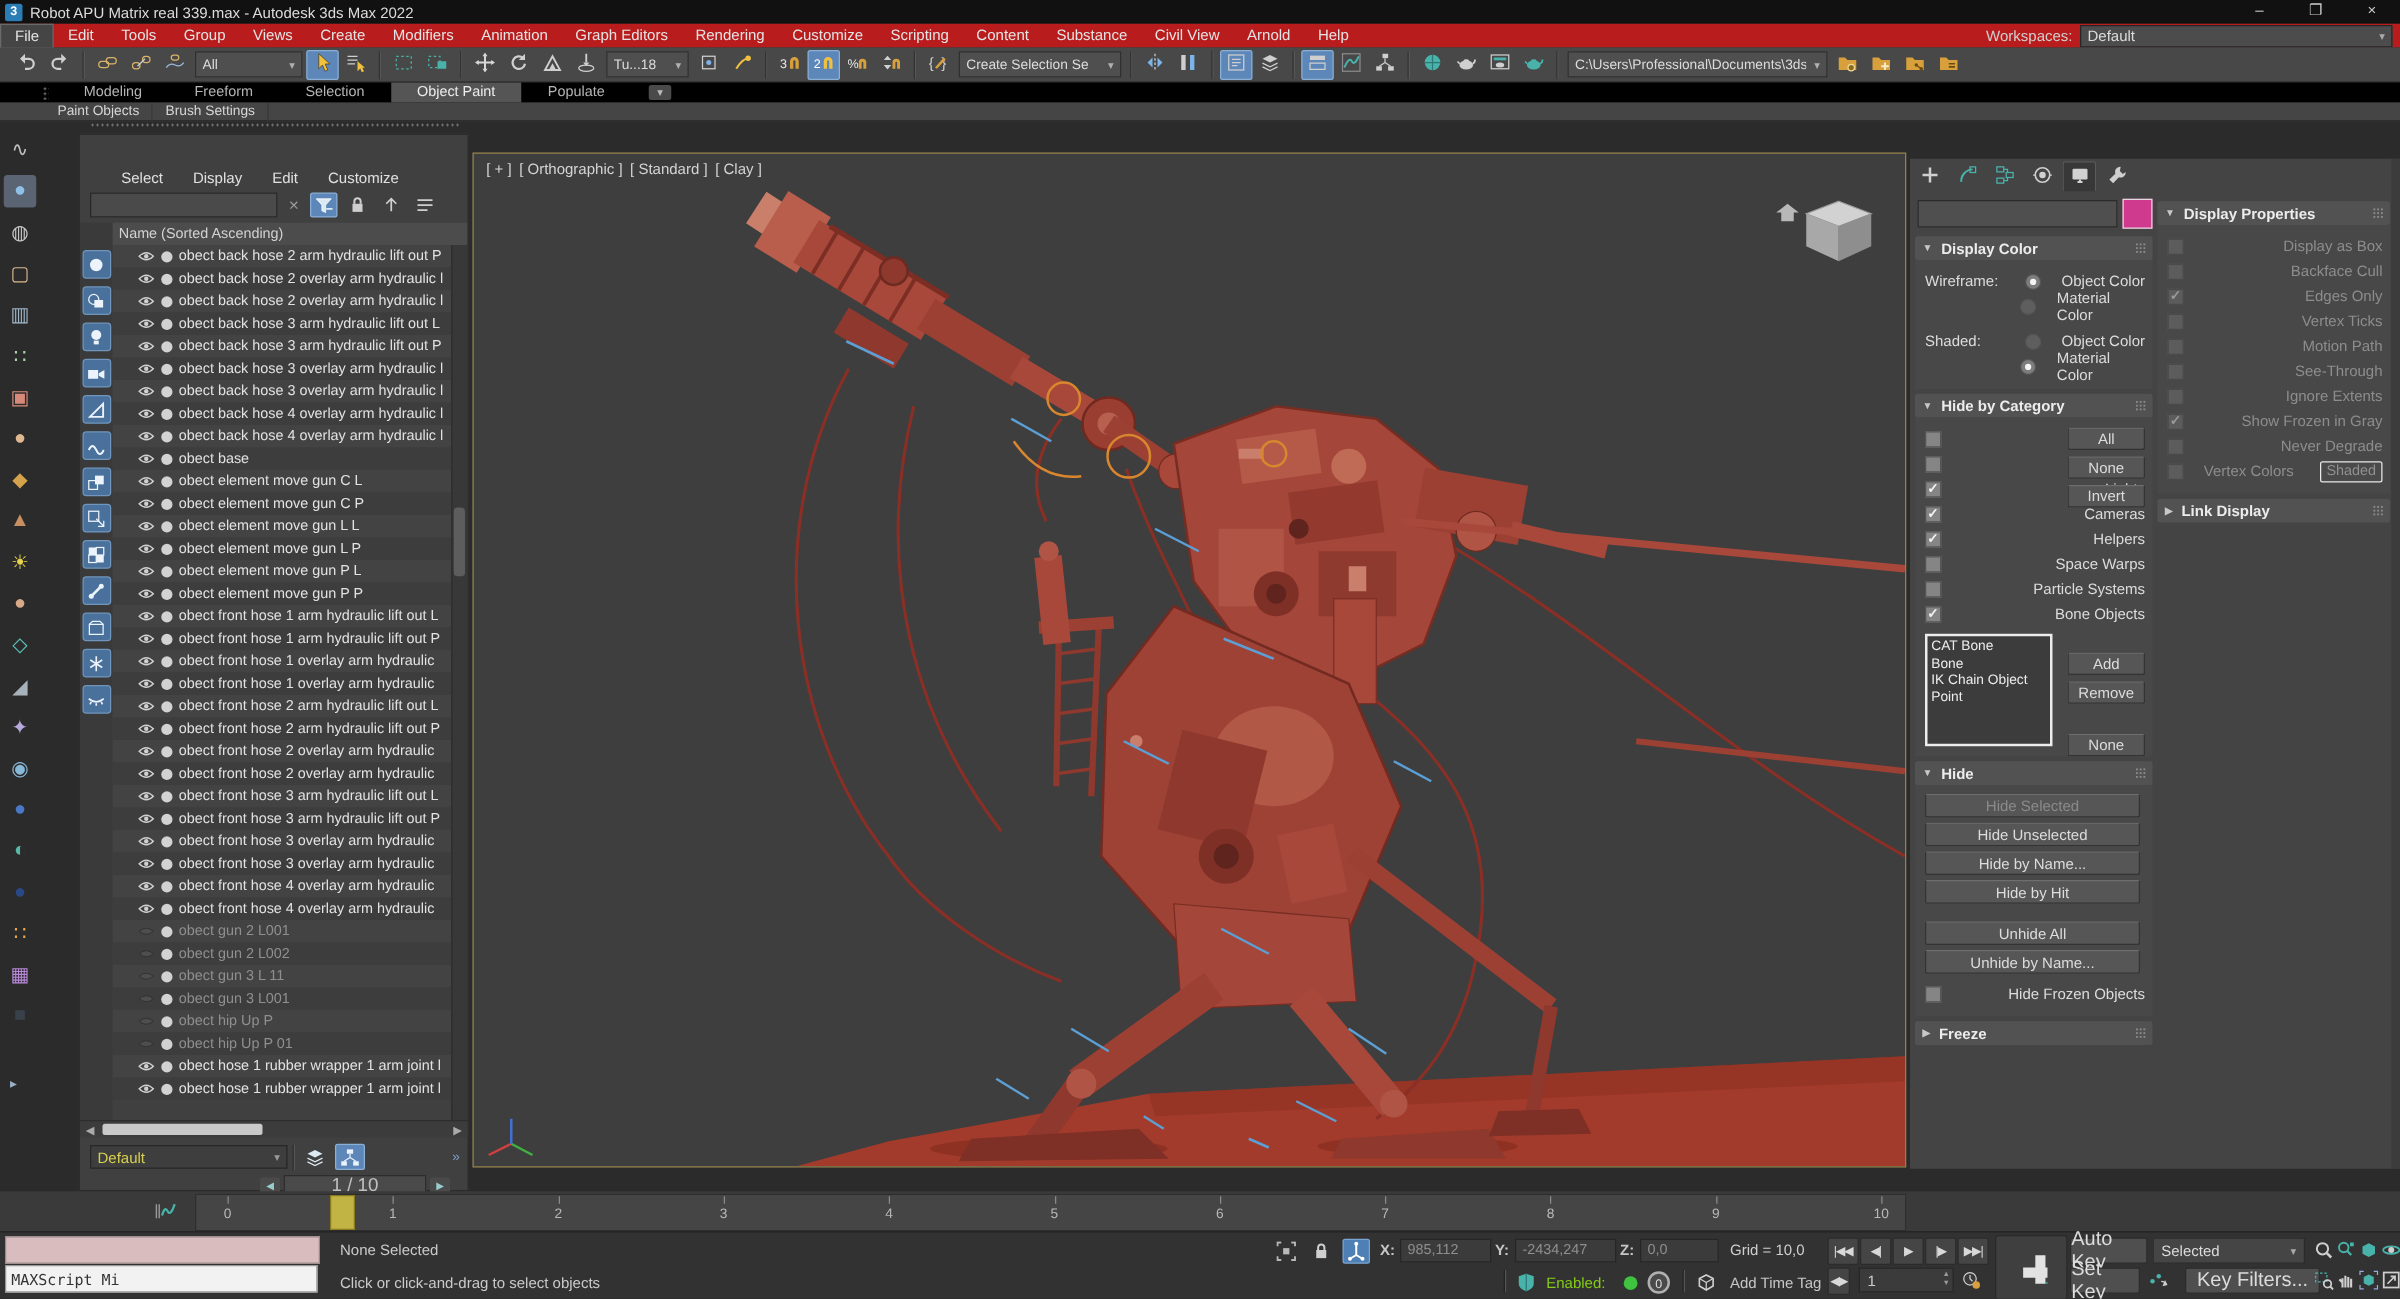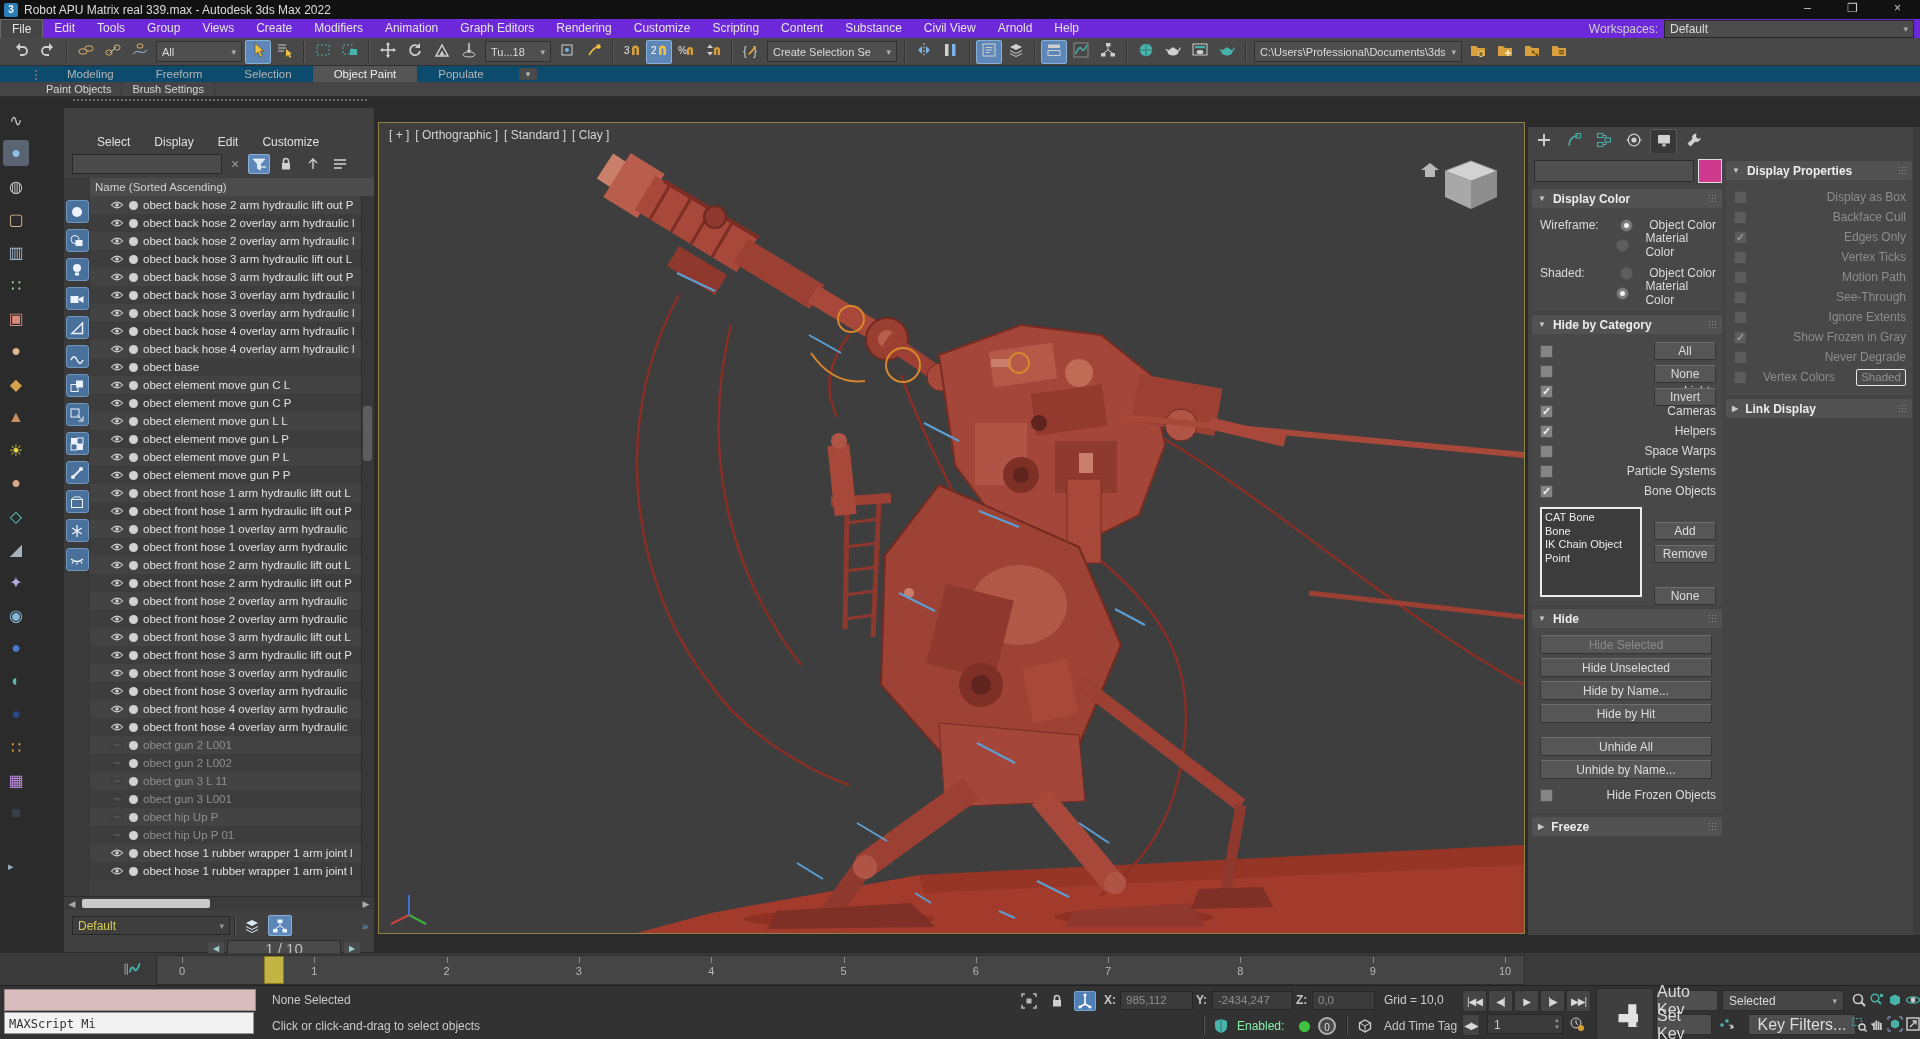--- a/index.html
+++ b/index.html
@@ -8,40 +8,40 @@
        -webkit-font-smoothing:antialiased;}
   .abs{position:absolute;}
   
   .titlebar{left:0;top:0;width:1920px;height:19px;background:#111;display:flex;align-items:center;}
   .app-ico{width:14px;height:14px;background:#2a7db5;color:#fff;font-size:10px;font-weight:bold;
            text-align:center;line-height:14px;margin:0 6px 0 4px;border-radius:2px;}
   .win-title{font-size:12px;color:#dcdcdc;}
   .win-btns{margin-left:auto;display:flex;}
   .win-btn{width:45px;height:19px;text-align:center;line-height:17px;color:#ccc;font-size:12px;}
   
-  .menubar{left:0;top:19px;width:1920px;height:19px;background:#6d28d9;display:flex;align-items:center;border-bottom:1px solid #2e2e2e;}
+  .menubar{left:0;top:19px;width:1920px;height:19px;background:#b91c1c;display:flex;align-items:center;border-bottom:1px solid #2e2e2e;}
   .menu-item{padding:0 11px;line-height:18px;color:#e4e4e4;}
   .menu-item.first{border:1px solid #6a6a6a;background:#454545;}
   .ws-wrap{margin-left:auto;display:flex;align-items:center;gap:6px;padding-right:6px;}
   .ws-label{color:#cfcfcf;}
   .ws-select{width:238px;height:16px;background:#4c4c4c;border:1px solid #262626;display:flex;align-items:center;
              padding:0 5px;color:#dcdcdc;}
   .ws-select .car{margin-left:auto;color:#aaa;font-size:9px;}
   
   .toolbar{left:0;top:38px;width:1920px;height:28px;background:#484848;border-bottom:1px solid #2f2f2f;
            display:flex;align-items:center;padding-left:8px;gap:1px;box-sizing:border-box;}
   .tb-btn{width:26px;height:24px;display:flex;align-items:center;justify-content:center;background:transparent;
           border:1px solid transparent;border-radius:2px;padding:0;}
   .tb-btn.act{background:#5d87b8;border-color:#8ab0d8;}
   .tb-sep{width:1px;height:22px;background:#333;border-right:1px solid #575757;margin:0 4px;}
   .tb-select{height:19px;background:#4f4f4f;border:1px solid #303030;display:flex;align-items:center;
              font-size:11px;color:#dcdcdc;padding:0 5px;margin:0 2px;}
   .tb-select .car{margin-left:auto;padding-left:6px;color:#b0b0b0;font-size:9px;}
   
-  .ribbon-tabs{left:0;top:66px;width:1920px;height:16px;background:#0c4a6e;display:flex;align-items:center;
+  .ribbon-tabs{left:0;top:66px;width:1920px;height:16px;background:#000000;display:flex;align-items:center;
                padding-left:46px;font-size:11.5px;color:#b5b5b5;box-sizing:border-box;}
   .rtab{padding:0 21px;line-height:16px;}
   .rtab.active{background:#555;color:#eee;}
   .rtab-ovf{margin-left:14px;color:#bbb;font-size:9px;background:#4a4a4a;padding:1px 7px;border-radius:2px;}
   .ribbon-sub{left:0;top:82px;width:1920px;height:15px;background:#454545;display:flex;align-items:center;
               padding-left:36px;font-size:11px;color:#d6d6d6;box-sizing:border-box;border-bottom:1px solid #2d2d2d;}
   .rsub{padding:0 10px;border-right:1px solid #383838;line-height:15px;}
   
   .dock{left:0;top:97px;width:32px;height:856px;display:flex;flex-direction:column;align-items:center;
         padding-top:10px;gap:7px;box-sizing:border-box;}
@@ -144,21 +144,21 @@
              font-family:"DejaVu Sans Mono",monospace;font-size:12px;color:#333;line-height:22px;padding-left:4px;box-sizing:border-box;}
   .st-text1{position:absolute;left:272px;top:7px;color:#cacaca;}
   .st-text2{position:absolute;left:272px;top:33px;color:#cacaca;}
   .st-ico{position:absolute;width:22px;height:20px;display:flex;align-items:center;justify-content:center;}
   .st-blue{background:#4e7fb5;border-radius:2px;border:1px solid #7aa6d2;box-sizing:border-box;}
   .coord-lab{position:absolute;top:7px;color:#c6c6c6;font-weight:bold;}
   .coord-field{position:absolute;top:5px;height:17px;background:#3b3b3b;border:1px solid #262626;
                color:#8e8e8e;font-size:11.5px;line-height:17px;padding-left:5px;box-sizing:content-box;}
   .grid-lab{position:absolute;left:1384px;top:7px;color:#cfcfcf;}
   .vsep{position:absolute;width:1px;background:#222;border-right:1px solid #555;}
-  .enab-lab{position:absolute;left:1237px;top:33px;color:#86efac;}
+  .enab-lab{position:absolute;left:1237px;top:33px;color:#84cc16;}
   .green-dot{position:absolute;left:1299px;top:35px;width:11px;height:11px;border-radius:50%;background:#3fc23f;}
   .zero-badge{position:absolute;left:1318px;top:31px;width:18px;height:18px;border-radius:50%;border:2px solid #b0b0b0;
               background:#4a4a4a;color:#ddd;font-size:10px;text-align:center;line-height:18px;box-sizing:border-box;}
   .att-lab{position:absolute;left:1384px;top:33px;color:#c6c6c6;}
   .pb-btn{position:absolute;height:22px;background:#454545;border:1px solid #2c2c2c;border-radius:2px;color:#d8d8d8;
           font-size:10px;display:flex;align-items:center;justify-content:center;box-sizing:border-box;letter-spacing:-1px;}
   .time-field{position:absolute;left:1487px;top:28px;width:76px;height:20px;background:#3b3b3b;border:1px solid #262626;
               color:#ccc;line-height:20px;padding-left:6px;box-sizing:border-box;}
   .spin{position:absolute;left:1551px;top:28px;width:12px;height:20px;display:flex;flex-direction:column;align-items:center;
         justify-content:center;color:#999;font-size:6px;line-height:7px;}

